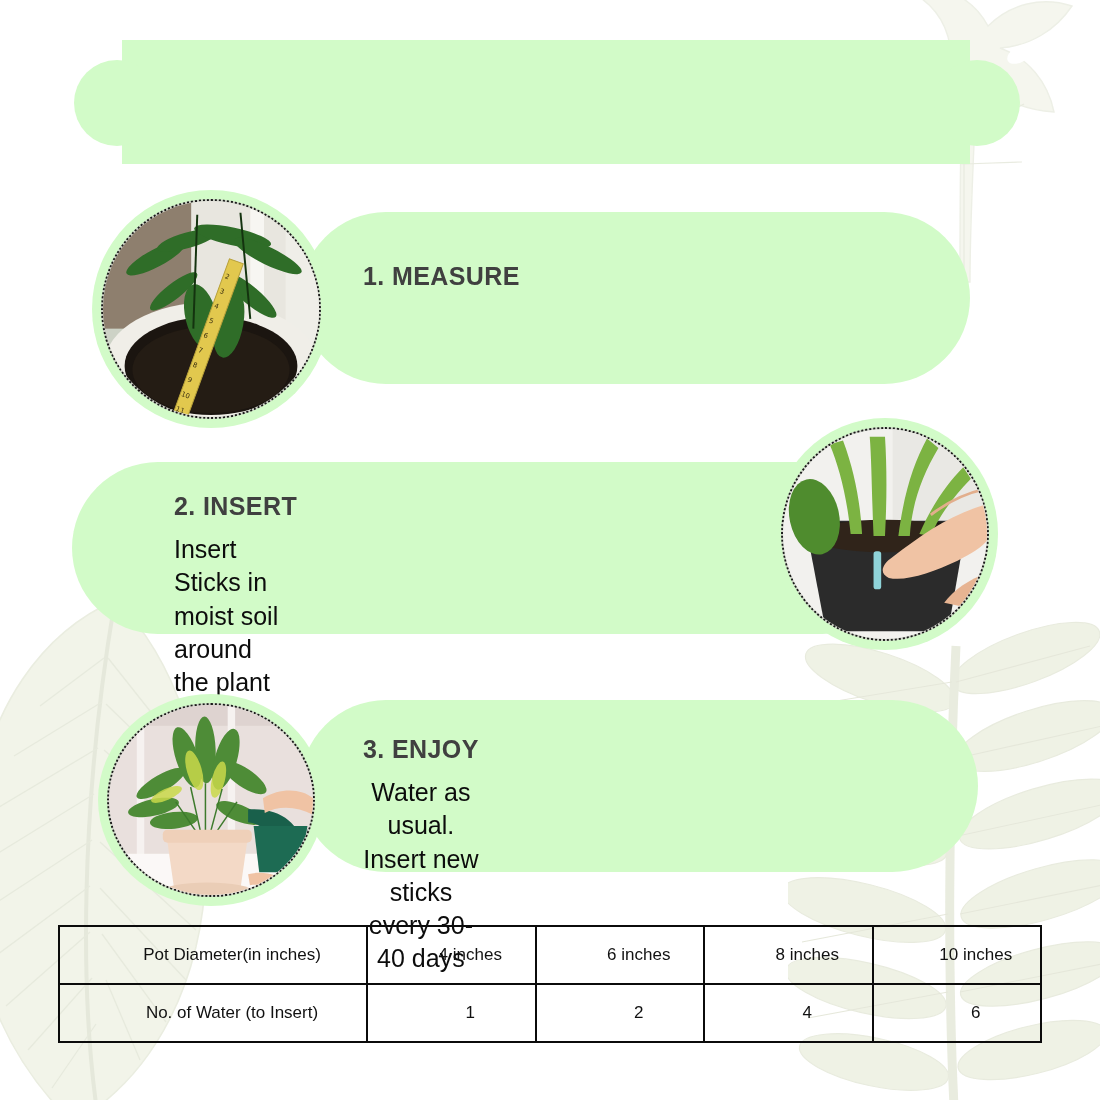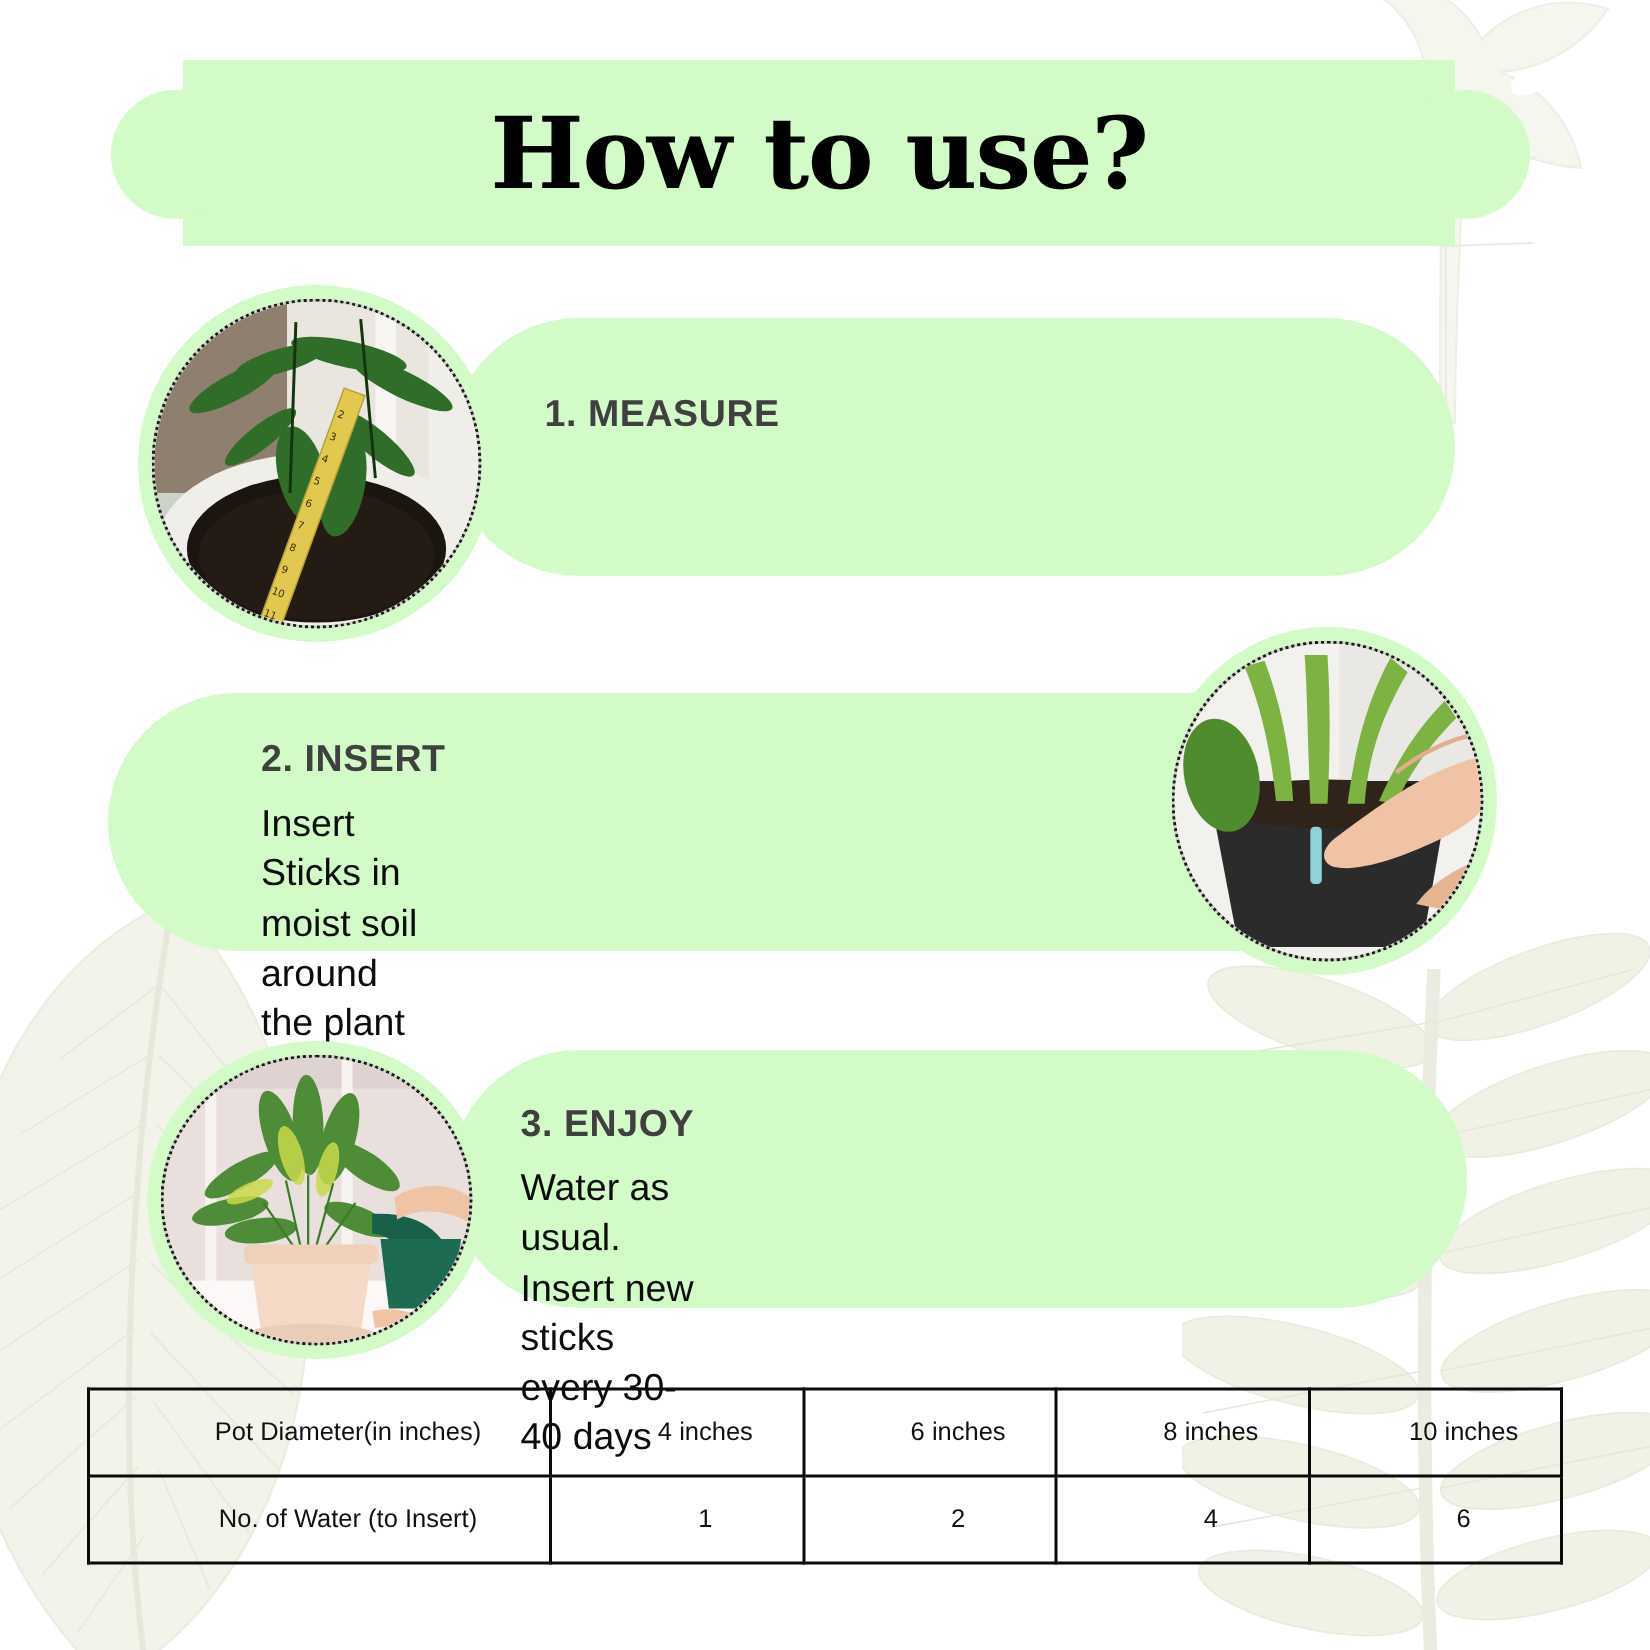--- a/index.html
+++ b/index.html
@@ -94,21 +94,21 @@
   #step1-text  { left: 363px; top: 262px; }
 
   
   #step2-pill  { left: 72px;  top: 462px; width: 836px; height: 172px; }
   #step2-photo { left: 772px; top: 418px; width: 226px; height: 232px; }
   #step2-text  { left: 174px; top: 492px; }
 
   
   #step3-pill  { left: 300px; top: 700px; width: 678px; height: 172px; }
   #step3-photo { left: 98px;  top: 694px; width: 226px; height: 212px; }
-  #step3-text  { left: 347px; top: 735px; }
+  #step3-text  { left: 363px; top: 735px; text-align: center; }
 
   
   #spec-table {
     position: absolute;
     left: 58px; top: 925px;
     width: 984px;
     border-collapse: collapse;
     table-layout: fixed;
     background: transparent;
   }
@@ -205,21 +205,20 @@
       <path d="M160 328 L14 356"></path>
         <path d="M172 328 L320 298"></path>
       <path d="M160 406 L20 432"></path>
         <path d="M172 406 L314 378"></path>
     </g>
   </svg>
 
   <div id="header-band"></div>
   <div class="header-dot" id="header-dot-left"></div>
   <div class="header-dot" id="header-dot-right"></div>
-  <h1 id="page-title">How to use?</h1>
 
   <div class="step">
     <div class="pill" id="step1-pill"></div>
 
     <div class="step-photo" id="step1-photo">
       <div class="photo-inner">
         <svg viewBox="0 0 220 220" width="100%" height="100%" preserveAspectRatio="xMidYMid slice">
           <rect x="0" y="0" width="220" height="220" fill="#cdd2c6"></rect>
           <rect x="0" y="0" width="90" height="130" fill="#8e7f6e"></rect>
           <rect x="90" y="0" width="130" height="140" fill="#e8e6df"></rect>

